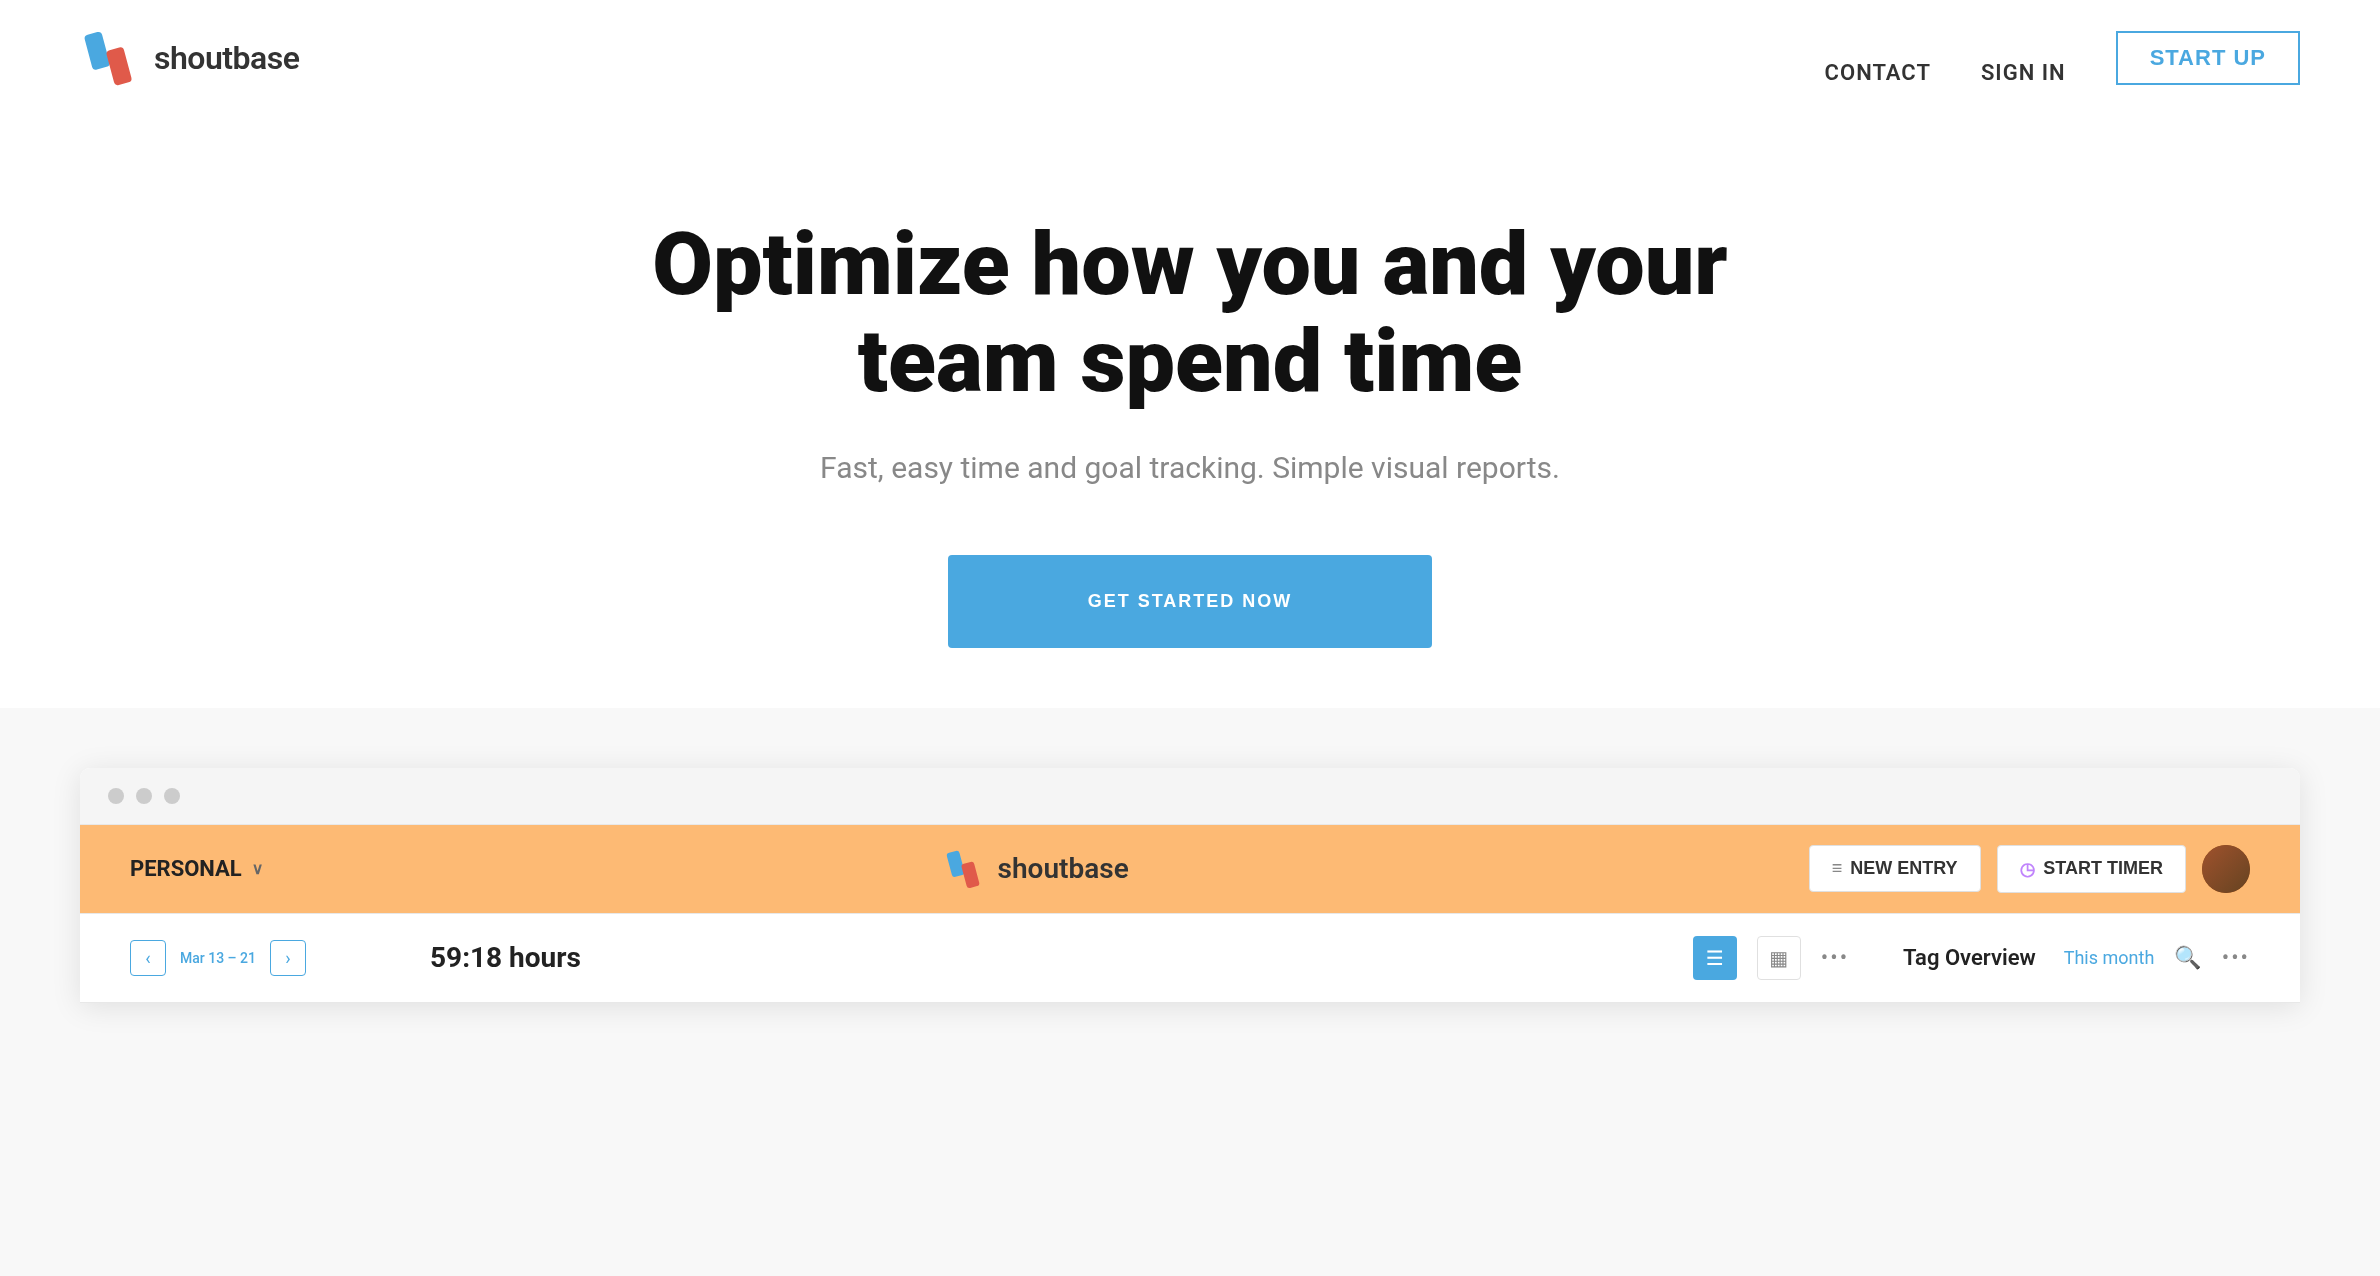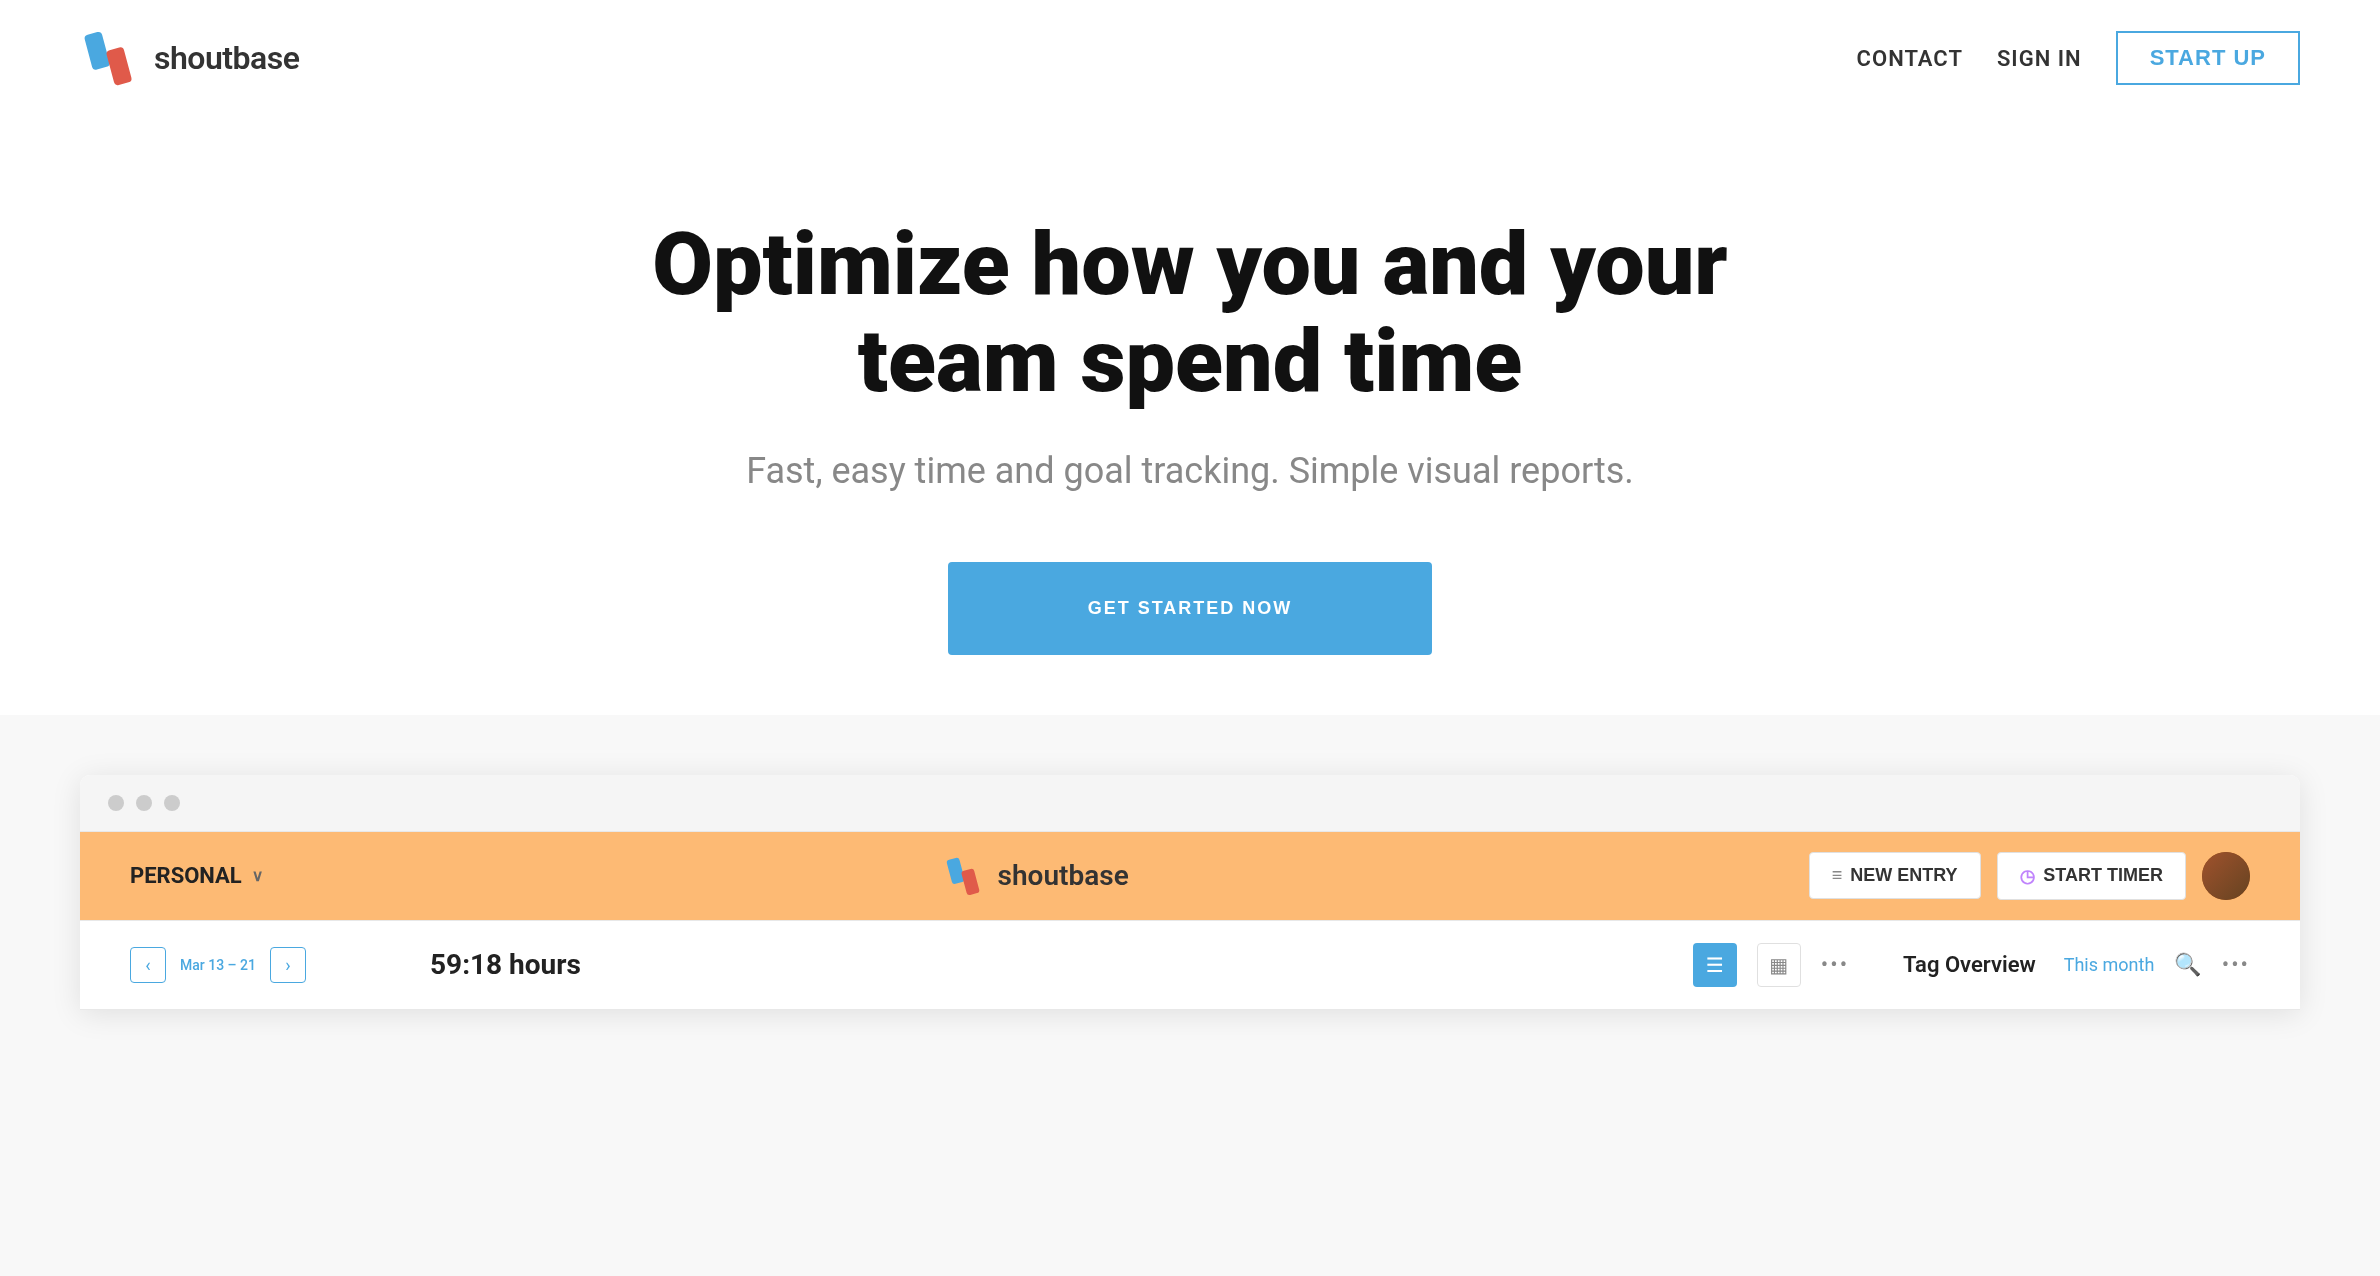--- a/index.html
+++ b/index.html
@@ -29,22 +29,22 @@
       height: 60px;
     }
     .logo-text {
       font-size: 32px;
       font-weight: 600;
       color: #333;
       letter-spacing: -0.5px;
     }
     .nav-links {
       display: flex;
-      align-items: center;
-      gap: 34px;
+      align-items: flex-end;
+      gap: 50px;
     }
     .nav-link {
       font-size: 22px;
       font-weight: 600;
       color: #333;
       text-decoration: none;
       letter-spacing: 1px;
       cursor: pointer;
     }
     .nav-signup-btn {
@@ -66,21 +66,21 @@
     }
     .hero-title {
       font-size: 88px;
       font-weight: 900;
       color: #111;
       line-height: 1.1;
       max-width: 1200px;
       margin: 0 auto 40px;
     }
     .hero-subtitle {
-      font-size: 36px;
+      font-size: 30px;
       color: #888;
       margin-bottom: 70px;
     }
     .cta-btn {
       display: inline-block;
       background: #4aa8e0;
       color: #fff;
       font-size: 18px;
       font-weight: 700;
       letter-spacing: 2px;

